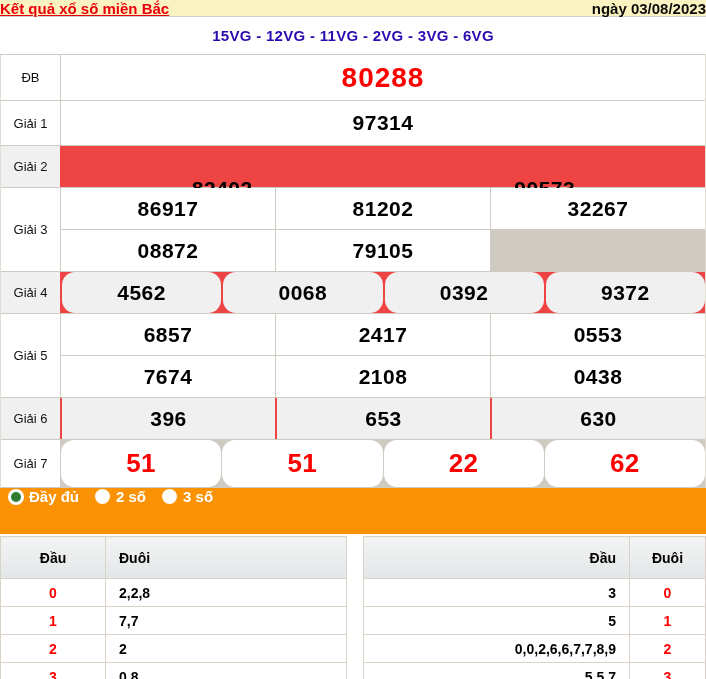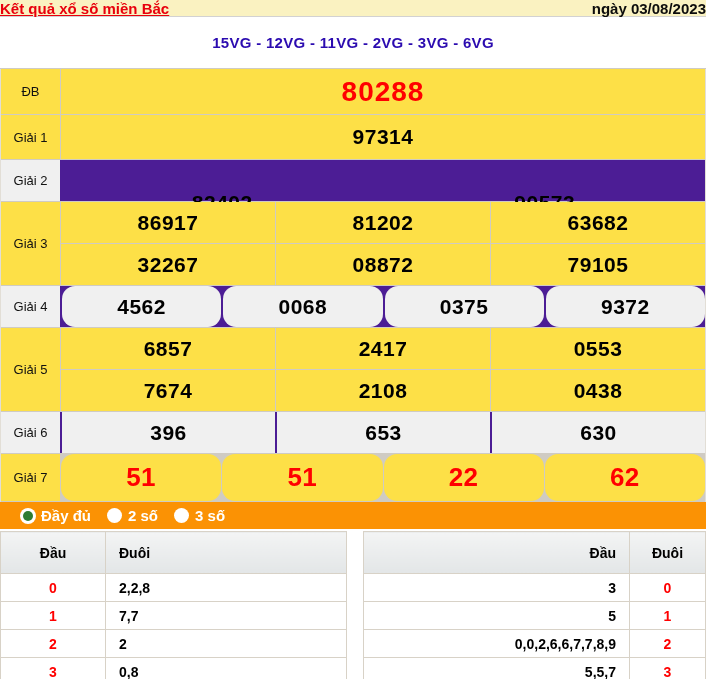--- a/index.html
+++ b/index.html
@@ -6,47 +6,47 @@
   html, body { width: 706px; height: 679px; overflow: hidden; background: #fff;
     font-family: "Liberation Sans", sans-serif; color: #000; }
 
   
   .header-bar { height: 16px; background: #faf2c1; display: flex;
     align-items: center; justify-content: space-between; font-size: 15px; font-weight: bold; }
   .title-link { color: #e8000d; text-decoration: underline; cursor: pointer; }
   .date-text { color: #0c0c0c; margin-left: 0; }
 
   
-  .vg-bar { height: 53px; border-top: 1px solid #d2d2d2; border-bottom: 1px solid #cfcbc3;
+  .vg-bar { height: 39px; border-top: 1px solid #d2d2d2; border-bottom: 1px solid #cfcbc3;
     display: flex; align-items: center; justify-content: center;
     color: #2b0bb0; font-weight: bold; font-size: 15px; letter-spacing: .3px; background: #fff; }
 
   
   .prize-table { border-left: 1px solid #e2ded6; border-right: 1px solid #e2ded6; }
   .prow { display: grid; grid-template-columns: 59px repeat(12, 1fr);
     gap: 1px; background: #cfcbc3; border-bottom: 1px solid #cfcbc3; }
-  .prow.gray { gap: 2px; background: #4c1d95; }
+  .prow.gray { gap: 2px; background: #ef4444; }
   .h45 { grid-template-rows: 45px; }
   .h44 { grid-template-rows: 44px; }
   .h41 { grid-template-rows: 41px; }
   .h47 { grid-template-rows: 47px; }
   .hdouble { grid-template-rows: 41px 41px; }
-  .cell { background: #fde047; display: flex; align-items: center; justify-content: center; }
+  .cell { background: #ffffff; display: flex; align-items: center; justify-content: center; }
   .gray .cell { background: #f0f0f0; }
   .s12 { grid-column: span 12; } .s6 { grid-column: span 6; margin-top: 43px; }
   .s4 { grid-column: span 4; }  .s3 { grid-column: span 3; border-radius: 13px; }
   .rowspan2 { grid-row: span 2; }
   .plabel { font-size: 13px; color: #111; }
   .num { font-weight: bold; font-size: 21px; letter-spacing: .5px; }
   .num-db { font-weight: bold; font-size: 28px; letter-spacing: 1px; color: #ff0000; }
   .num-g7 { font-weight: bold; font-size: 26px; letter-spacing: .5px; color: #ff0000; }
 
   
-  .filter-bar { height: 27px; background: #fb9204; display: flex; align-items: center;
-    padding-left: 20px; gap: 16px; }
+  .filter-bar { height: 46px; background: #fb9204; display: flex; align-items: flex-start;
+    padding-left: 8px; gap: 16px; }
   .radio-option { display: flex; align-items: center; gap: 6px; color: #fff;
     font-weight: bold; font-size: 15px; cursor: pointer; }
   .radio { width: 15px; height: 15px; border-radius: 50%; background: #fff; flex: none; }
   .radio.sel { width: 10px; height: 10px; background: #2e7d32;
     box-shadow: 0 0 0 3px #fff; margin: 3px 2px 2px 3px; }
 
   
   .stats { display: flex; gap: 16px; margin-top: 2px; }
   table.stat { border-collapse: collapse; table-layout: fixed; background: #fff; }
   table.stat.left  { width: 347px; }
@@ -87,31 +87,30 @@
   <div class="prow gray h41">
     <div class="cell plabel">Giải 2</div>
     <div class="cell num s6">82402</div>
     <div class="cell num s6">90573</div>
   </div>
 
   <div class="prow hdouble">
     <div class="cell plabel rowspan2">Giải 3</div>
     <div class="cell num s4">86917</div>
     <div class="cell num s4">81202</div>
-    <div class="cell num s4">63682</div>
     <div class="cell num s4">32267</div>
     <div class="cell num s4">08872</div>
     <div class="cell num s4">79105</div>
   </div>
 
   <div class="prow gray h41">
     <div class="cell plabel">Giải 4</div>
     <div class="cell num s3">4562</div>
     <div class="cell num s3">0068</div>
-    <div class="cell num s3">0375</div>
+    <div class="cell num s3">0392</div>
     <div class="cell num s3">9372</div>
   </div>
 
   <div class="prow hdouble">
     <div class="cell plabel rowspan2">Giải 5</div>
     <div class="cell num s4">6857</div>
     <div class="cell num s4">2417</div>
     <div class="cell num s4">0553</div>
     <div class="cell num s4">7674</div>
     <div class="cell num s4">2108</div>

